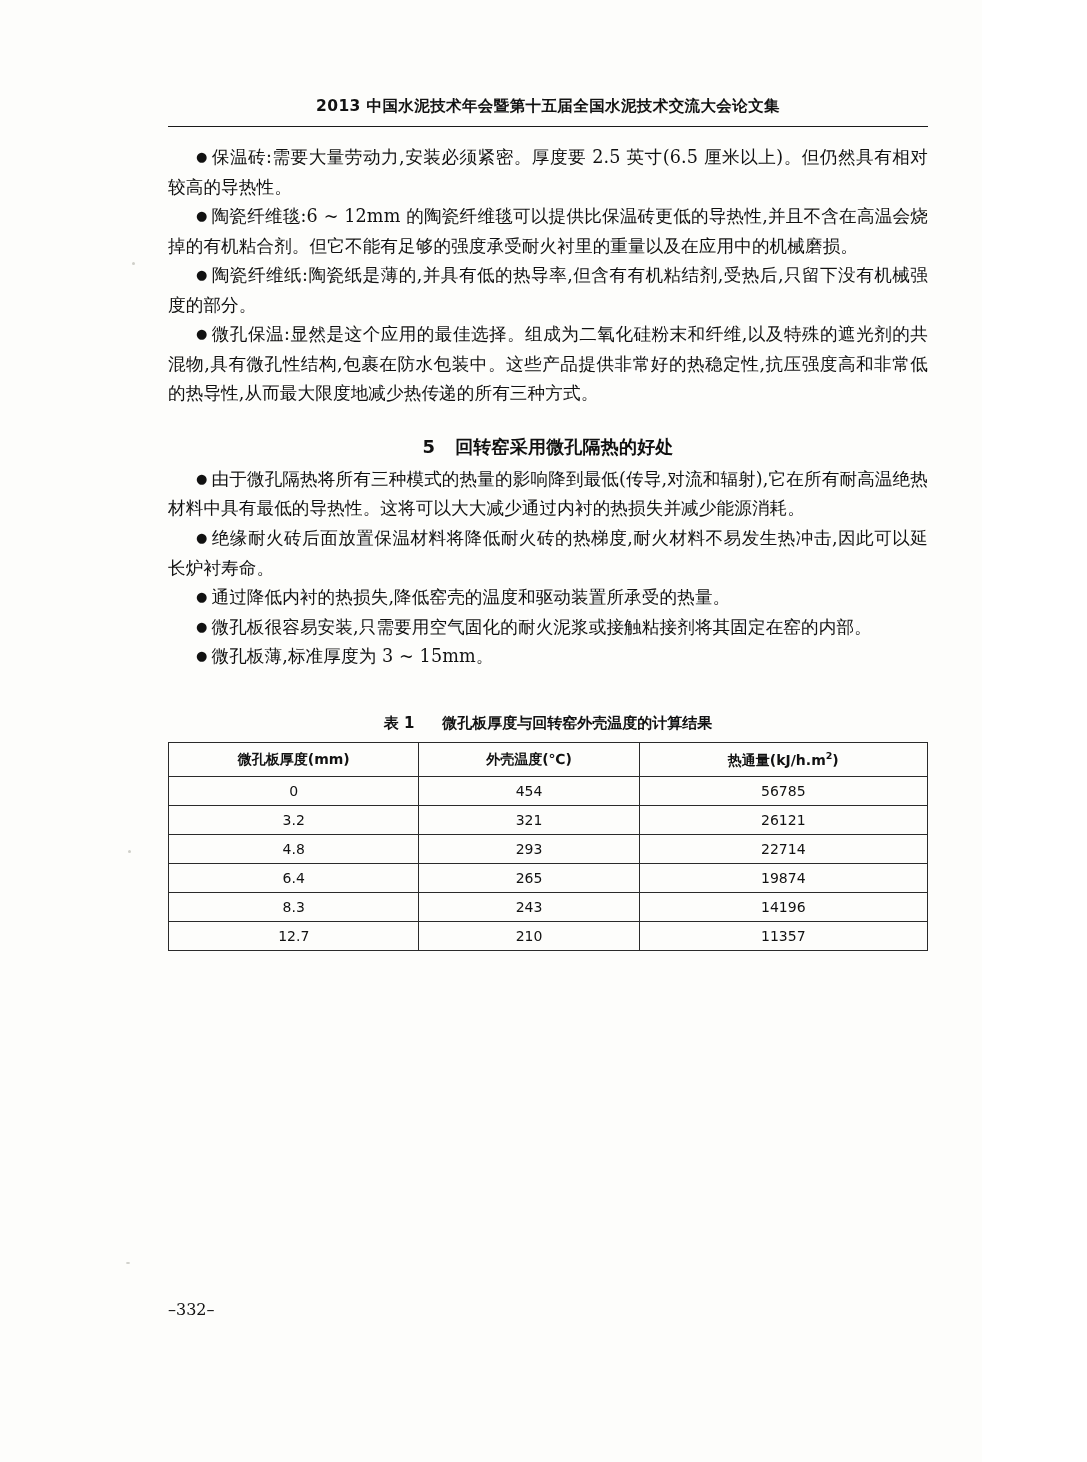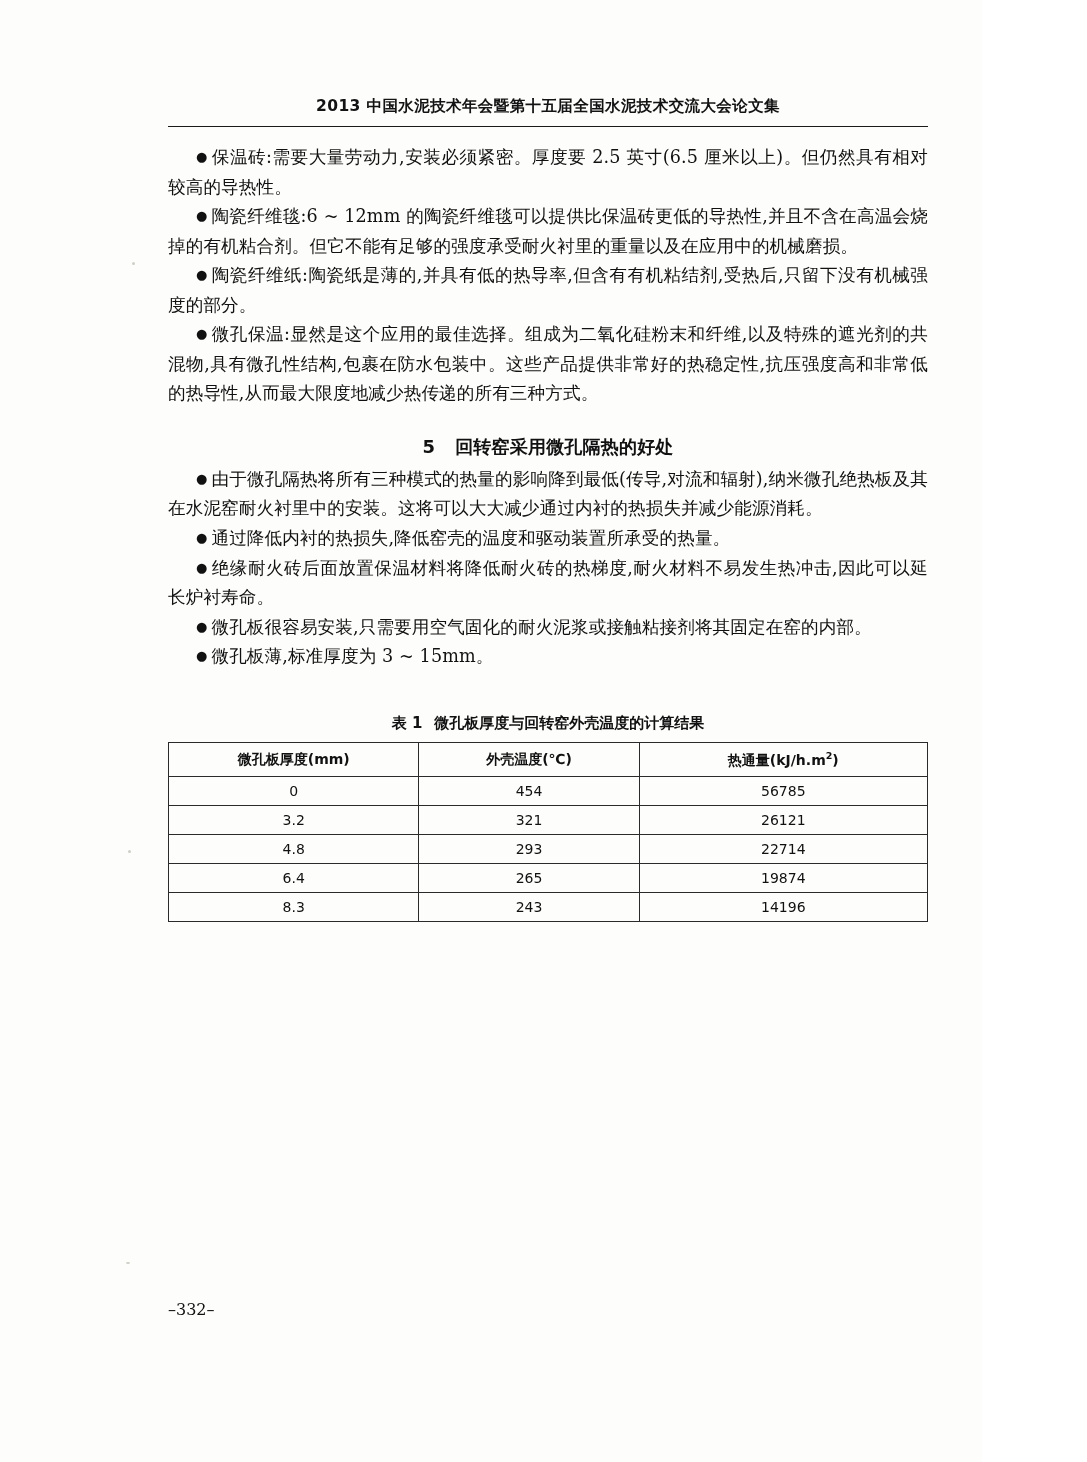--- a/index.html
+++ b/index.html
@@ -188,21 +188,21 @@
     margin-top: 42px;
   }
   .table-caption {
     text-align: center;
     font-family: "DejaVu Sans", "Liberation Sans", sans-serif;
     font-weight: bold;
     font-size: 15px;
     margin-bottom: 9px;
   }
   .table-caption .cap-num {
-    padding-right: 12px;
+    padding-right: 28px;
   }
   table.data {
     width: 100%;
     border-collapse: collapse;
     font-family: "DejaVu Sans", "Liberation Sans", sans-serif;
     font-size: 14px;
   }
   table.data th, table.data td {
     border: 1px solid #2a2a2a;
     text-align: center;
@@ -248,25 +248,25 @@
 
     <p class="body bullet"><span class="bullet-dot">●</span><span>陶瓷纤维毯:6 ~ 12mm 的陶瓷纤维毯可以提供比保温砖更低的导热性,并且不含在高温会烧掉的有机粘合剂。但它不能有足够的强度承受耐火衬里的重量以及在应用中的机械磨损。</span></p>
 
     <p class="body bullet"><span class="bullet-dot">●</span><span>陶瓷纤维纸:陶瓷纸是薄的,并具有低的热导率,但含有有机粘结剂,受热后,只留下没有机械强度的部分。</span></p>
 
     <p class="body bullet"><span class="bullet-dot">●</span><span>微孔保温:显然是这个应用的最佳选择。组成为二氧化硅粉末和纤维,以及特殊的遮光剂的共混物,具有微孔性结构,包裹在防水包装中。这些产品提供非常好的热稳定性,抗压强度高和非常低的热导性,从而最大限度地减少热传递的所有三种方式。</span></p>
 
 
     <h2 class="section"><span class="sec-num">5</span><span>回转窑采用微孔隔热的好处</span></h2>
 
-    <p class="body bullet"><span class="bullet-dot">●</span><span>由于微孔隔热将所有三种模式的热量的影响降到最低(传导,对流和辐射),纳米微孔绝热板及其在水泥窑耐火衬里中的安装。这将可以大大减少通过内衬的热损失并减少能源消耗。</span></p>
+    <p class="body bullet"><span class="bullet-dot">●</span><span>由于微孔隔热将所有三种模式的热量的影响降到最低(传导,对流和辐射),它在所有耐高温绝热材料中具有最低的导热性。这将可以大大减少通过内衬的热损失并减少能源消耗。</span></p>
+
+    <p class="body bullet"><span class="bullet-dot">●</span><span>绝缘耐火砖后面放置保温材料将降低耐火砖的热梯度,耐火材料不易发生热冲击,因此可以延长炉衬寿命。</span></p>
 
     <p class="body bullet"><span class="bullet-dot">●</span><span>通过降低内衬的热损失,降低窑壳的温度和驱动装置所承受的热量。</span></p>
-
-    <p class="body bullet"><span class="bullet-dot">●</span><span>绝缘耐火砖后面放置保温材料将降低耐火砖的热梯度,耐火材料不易发生热冲击,因此可以延长炉衬寿命。</span></p>
 
     <p class="body bullet"><span class="bullet-dot">●</span><span>微孔板很容易安装,只需要用空气固化的耐火泥浆或接触粘接剂将其固定在窑的内部。</span></p>
 
     <p class="body bullet"><span class="bullet-dot">●</span><span>微孔板薄,标准厚度为 3 ~ 15mm。</span></p>
 
     <div class="table-block">
       <div class="table-caption"><span class="cap-num">表 1</span><span>微孔板厚度与回转窑外壳温度的计算结果</span></div>
       <table class="data">
         <colgroup>
             <col class="c1">
@@ -299,20 +299,25 @@
           <tr>
             <td>6.4</td>
             <td>265</td>
             <td>19874</td>
           </tr>
           <tr>
             <td>8.3</td>
             <td>243</td>
             <td>14196</td>
           </tr>
+          <tr>
+            <td>12.7</td>
+            <td>210</td>
+            <td>11357</td>
+          </tr>
         </tbody>
       </table>
     </div>
 
   </div>
 
   <div class="page-number">–332–</div>
 
 </div>
 

